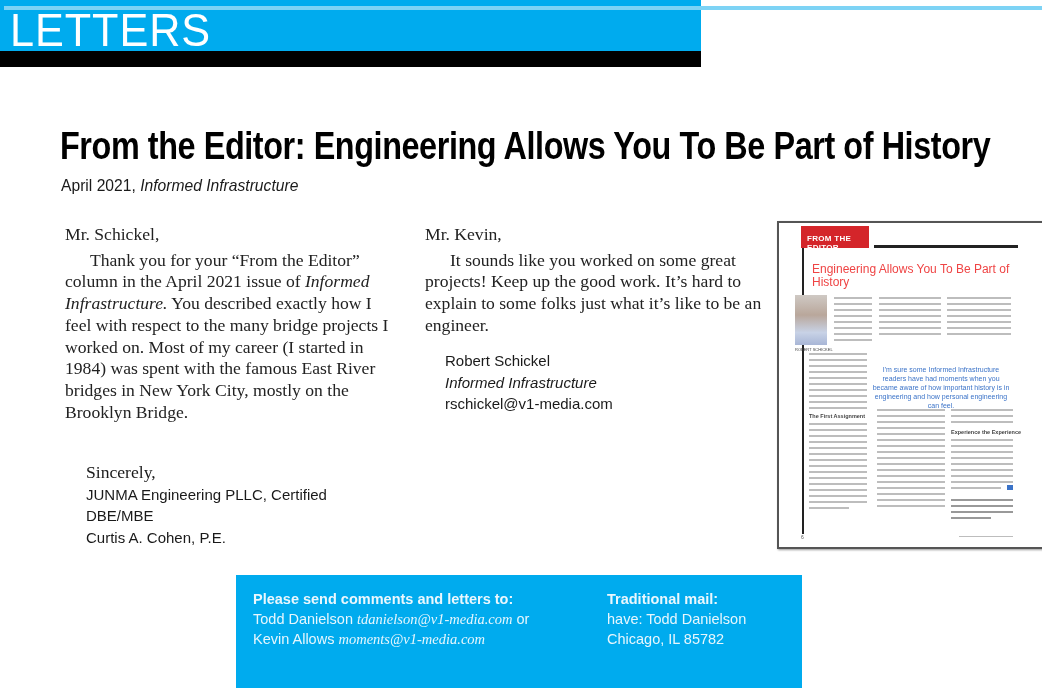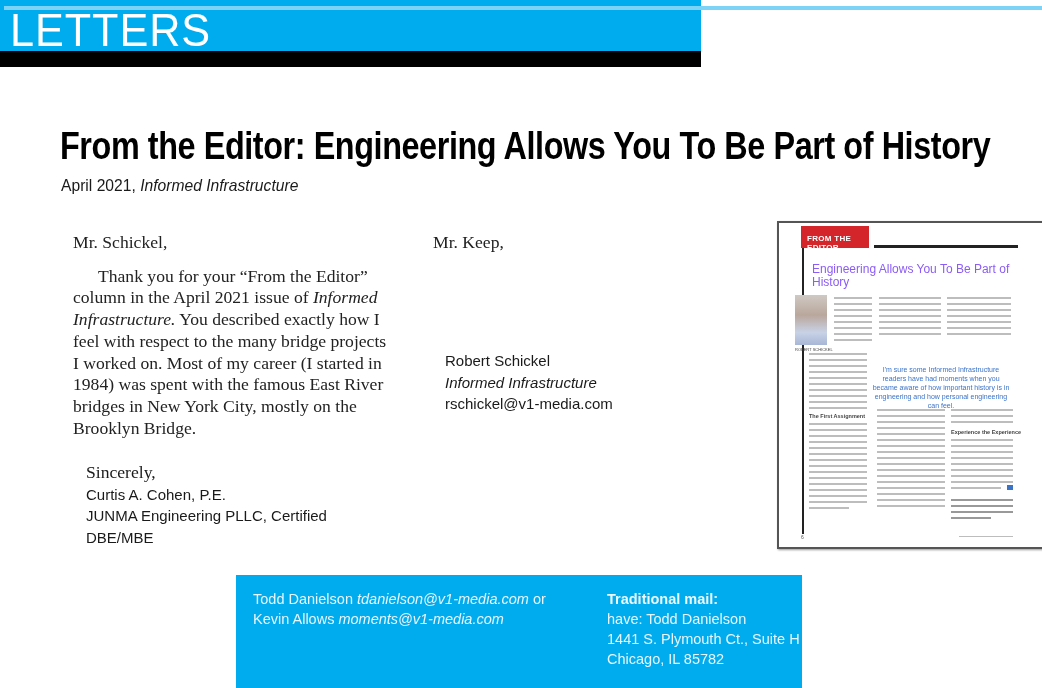--- a/index.html
+++ b/index.html
@@ -5,46 +5,46 @@
   html,body{margin:0;padding:0;}
   body{width:1042px;height:688px;background:#ffffff;position:relative;overflow:hidden;font-family:"Liberation Sans",sans-serif;color:#1a1a1a;}
   .banner{position:absolute;left:0;top:0;width:701px;height:51px;background:#00abee;}
   .banner-line{position:absolute;left:4px;top:6px;width:1038px;height:4px;background:#7dd3f5;}
   .banner-title{position:absolute;left:10px;top:6px;font-family:"Liberation Sans",sans-serif;font-size:47px;font-weight:normal;color:#ffffff;letter-spacing:1px;line-height:47px;transform:scaleX(0.92);transform-origin:left top;}
   .banner-black{position:absolute;left:0;top:51px;width:701px;height:16px;background:#000000;}
   .headline{position:absolute;left:60px;top:124px;font-family:"Liberation Sans",sans-serif;font-weight:bold;font-size:39px;color:#000;letter-spacing:-0.5px;transform:scaleX(0.83);transform-origin:left top;white-space:nowrap;}
   .dateline{position:absolute;left:61px;top:176px;font-family:"Liberation Sans",sans-serif;font-size:17px;color:#1a1a1a;transform:scaleX(0.92);transform-origin:left top;white-space:nowrap;}
   .dateline i{font-style:italic;}
   .letter{position:absolute;font-family:"Liberation Serif",serif;font-size:17.6px;line-height:21.7px;color:#222;}
-  .letter p{margin:12px;}
+  .letter p{margin:4px;}
   .indent{text-indent:25px;}
   .col1{left:61px;top:220px;width:340px;}
   .col2{left:421px;top:220px;width:345px;}
   .sig{font-family:"Liberation Sans",sans-serif;font-size:15px;line-height:21.7px;color:#1a1a1a;}
   .sig-closing{font-family:"Liberation Serif",serif;font-size:17.6px;}
   .sig i{font-style:italic;}
   .sig-block1{position:absolute;left:86px;top:462px;width:300px;}
   .sig-block2{position:absolute;left:445px;top:350px;width:320px;}
   .thumb{position:absolute;left:777px;top:221px;width:247px;height:324px;border:2px solid #555;background:#fff;box-shadow:1px 1px 2px #999;overflow:hidden;padding-left:32px;}
   .t-red{position:absolute;left:22px;top:3px;width:68px;height:22px;background:#d4252a;}
   .t-red span{position:absolute;left:6px;top:8px;font-size:8px;font-weight:bold;color:#fff;letter-spacing:0.3px;}
   .t-rule{position:absolute;left:95px;top:22px;width:144px;height:3px;background:#222;}
   .t-vline{position:absolute;left:23px;top:25px;width:2px;height:286px;background:#222;}
-  .t-title{position:absolute;left:33px;top:40px;width:200px;font-size:12px;line-height:13px;color:#8b5cf6;}
+  .t-title{position:absolute;left:33px;top:40px;width:200px;font-size:12px;line-height:13px;color:#ef4444;}
   .t-photo{position:absolute;left:16px;top:72px;width:32px;height:50px;background:linear-gradient(#cfc9c4,#b9a79b 40%,#c8d2e6 75%,#a8b6d6);}
   .t-text{position:absolute;height:2px;background:#bdbdbd;}
   .t-quote{position:absolute;left:92px;top:142px;width:140px;text-align:center;font-size:7px;line-height:9px;color:#3b73c8;}
   .t-sub{position:absolute;font-size:5.5px;font-weight:bold;color:#444;}
   .t-foot{position:absolute;left:22px;top:311px;font-size:5px;color:#555;}
   .footer{position:absolute;left:236px;top:575px;width:566px;height:113px;background:#00abee;}
   .footer-col{position:absolute;top:14px;font-family:"Liberation Sans",sans-serif;font-size:14.5px;line-height:20px;color:#e6f6fd;}
   .footer-col b{color:#eaf7fd;}
   .fc1{left:17px;width:340px;}
   .fc2{left:371px;width:200px;}
-  .footer-col i{font-style:italic;}
+  .footer-col i{font-style:italic;font-family:Liberation Serif, serif;}
 </style>
 </head>
 <body>
 
 <div class="banner">
   <div class="banner-title">LETTERS</div>
 </div>
 <div class="banner-line"></div>
 <div class="banner-black"></div>
 
@@ -53,26 +53,27 @@
   <span>April 2021,</span>
   <i>Informed Infrastructure</i>
 </div>
 
 <div class="letter col1">
   <p>Mr. Schickel,</p>
   <p class="indent"><span>Thank you for your “From the Editor” column in the April 2021 issue of </span><i>Informed Infrastructure.</i><span> You described exactly how I feel with respect to the many bridge projects I worked on. Most of my career (I started in 1984) was spent with the famous East River bridges in New York City, mostly on the Brooklyn Bridge.</span></p>
 </div>
 <div class="sig sig-block1">
   <div class="sig-closing">Sincerely,</div>
+  <div>JUNMA Engineering PLLC, Certified DBE/MBE</div>
   <div>Curtis A. Cohen, P.E.</div>
-  <div>JUNMA Engineering PLLC, Certified DBE/MBE</div>
 </div>
 
 <div class="letter col2">
-  <p>Mr. Keep,</p>
+  <p>Mr. Kevin,</p>
+  <p class="indent">It sounds like you worked on some great projects! Keep up the good work. It’s hard to explain to some folks just what it’s like to be an engineer.</p>
 </div>
 <div class="sig sig-block2">
   <div>Robert Schickel</div>
   <div><i>Informed Infrastructure</i></div>
   <div>rschickel@v1-media.com</div>
 </div>
 
 <div class="thumb">
   <div class="t-red">
       <span>FROM THE EDITOR</span>
@@ -165,22 +166,22 @@
   <div class="t-text" style="left:172px;top:276px;width:62px;background:#999;"></div>
   <div class="t-text" style="left:172px;top:282px;width:62px;background:#999;"></div>
   <div class="t-text" style="left:172px;top:288px;width:62px;background:#999;"></div>
   <div class="t-text" style="left:172px;top:294px;width:40px;background:#999;"></div>
   <div class="t-foot">6</div>
   <div class="t-text" style="left:180px;top:313px;width:54px;height:1px;"></div>
 </div>
 
 <div class="footer">
   <div class="footer-col fc1">
+    <div><b>Please send comments and letters to:</b></div>
     <div><span>Todd Danielson </span><i>tdanielson@v1-media.com</i><span> or</span></div>
     <div><span>Kevin Allows </span><i>moments@v1-media.com</i></div>
   </div>
   <div class="footer-col fc2">
     <div><b>Traditional mail:</b></div>
     <div>have: Todd Danielson</div>
-    <div>1441 S. Plymouth Ct., Suite H</div>
     <div>Chicago, IL 85782</div>
   </div>
 </div>
 
 </body></html>

